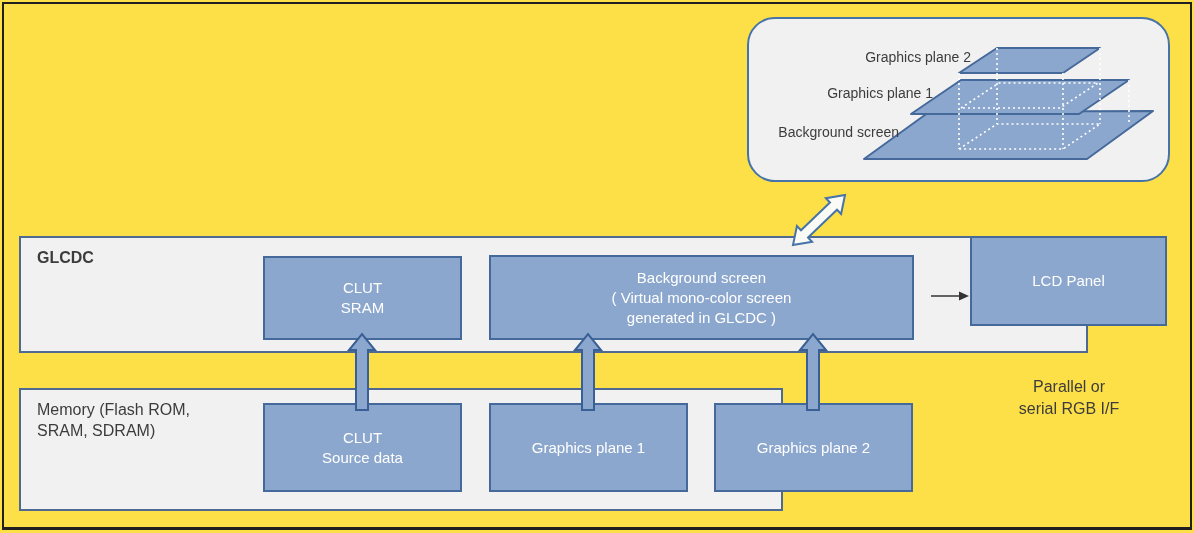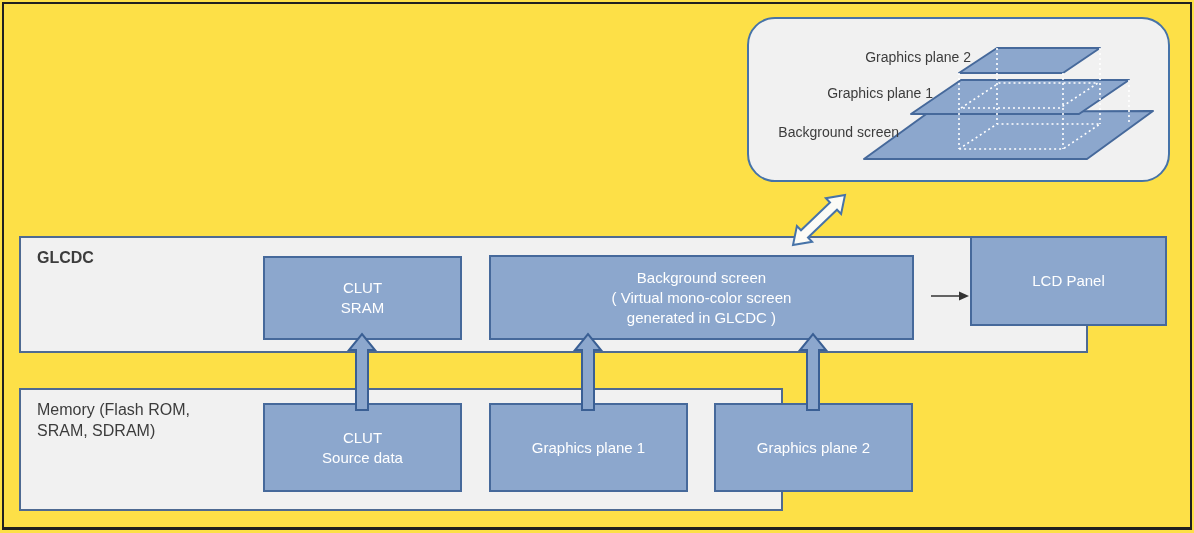--- a/index.html
+++ b/index.html
@@ -86,20 +86,22 @@
   </div>
   <div class="blue-box" style="left:489px;top:255px;width:425px;height:85px;">
     <span>Background screen
 ( Virtual mono-color screen
 generated in GLCDC )</span>
   </div>
 
   <div class="blue-box" style="left:970px;top:236px;width:197px;height:90px;">
     <span>LCD Panel</span>
   </div>
+  <div class="interface-label">Parallel or
+serial RGB I/F</div>
 
   <div class="container-box" style="left:19px;top:388px;width:764px;height:123px;">
     <div class="container-label">Memory (Flash ROM,
 SRAM, SDRAM)</div>
   </div>
   <div class="blue-box" style="left:263px;top:403px;width:199px;height:89px;">
     <span>CLUT
 Source data</span>
   </div>
   <div class="blue-box" style="left:489px;top:403px;width:199px;height:89px;">

